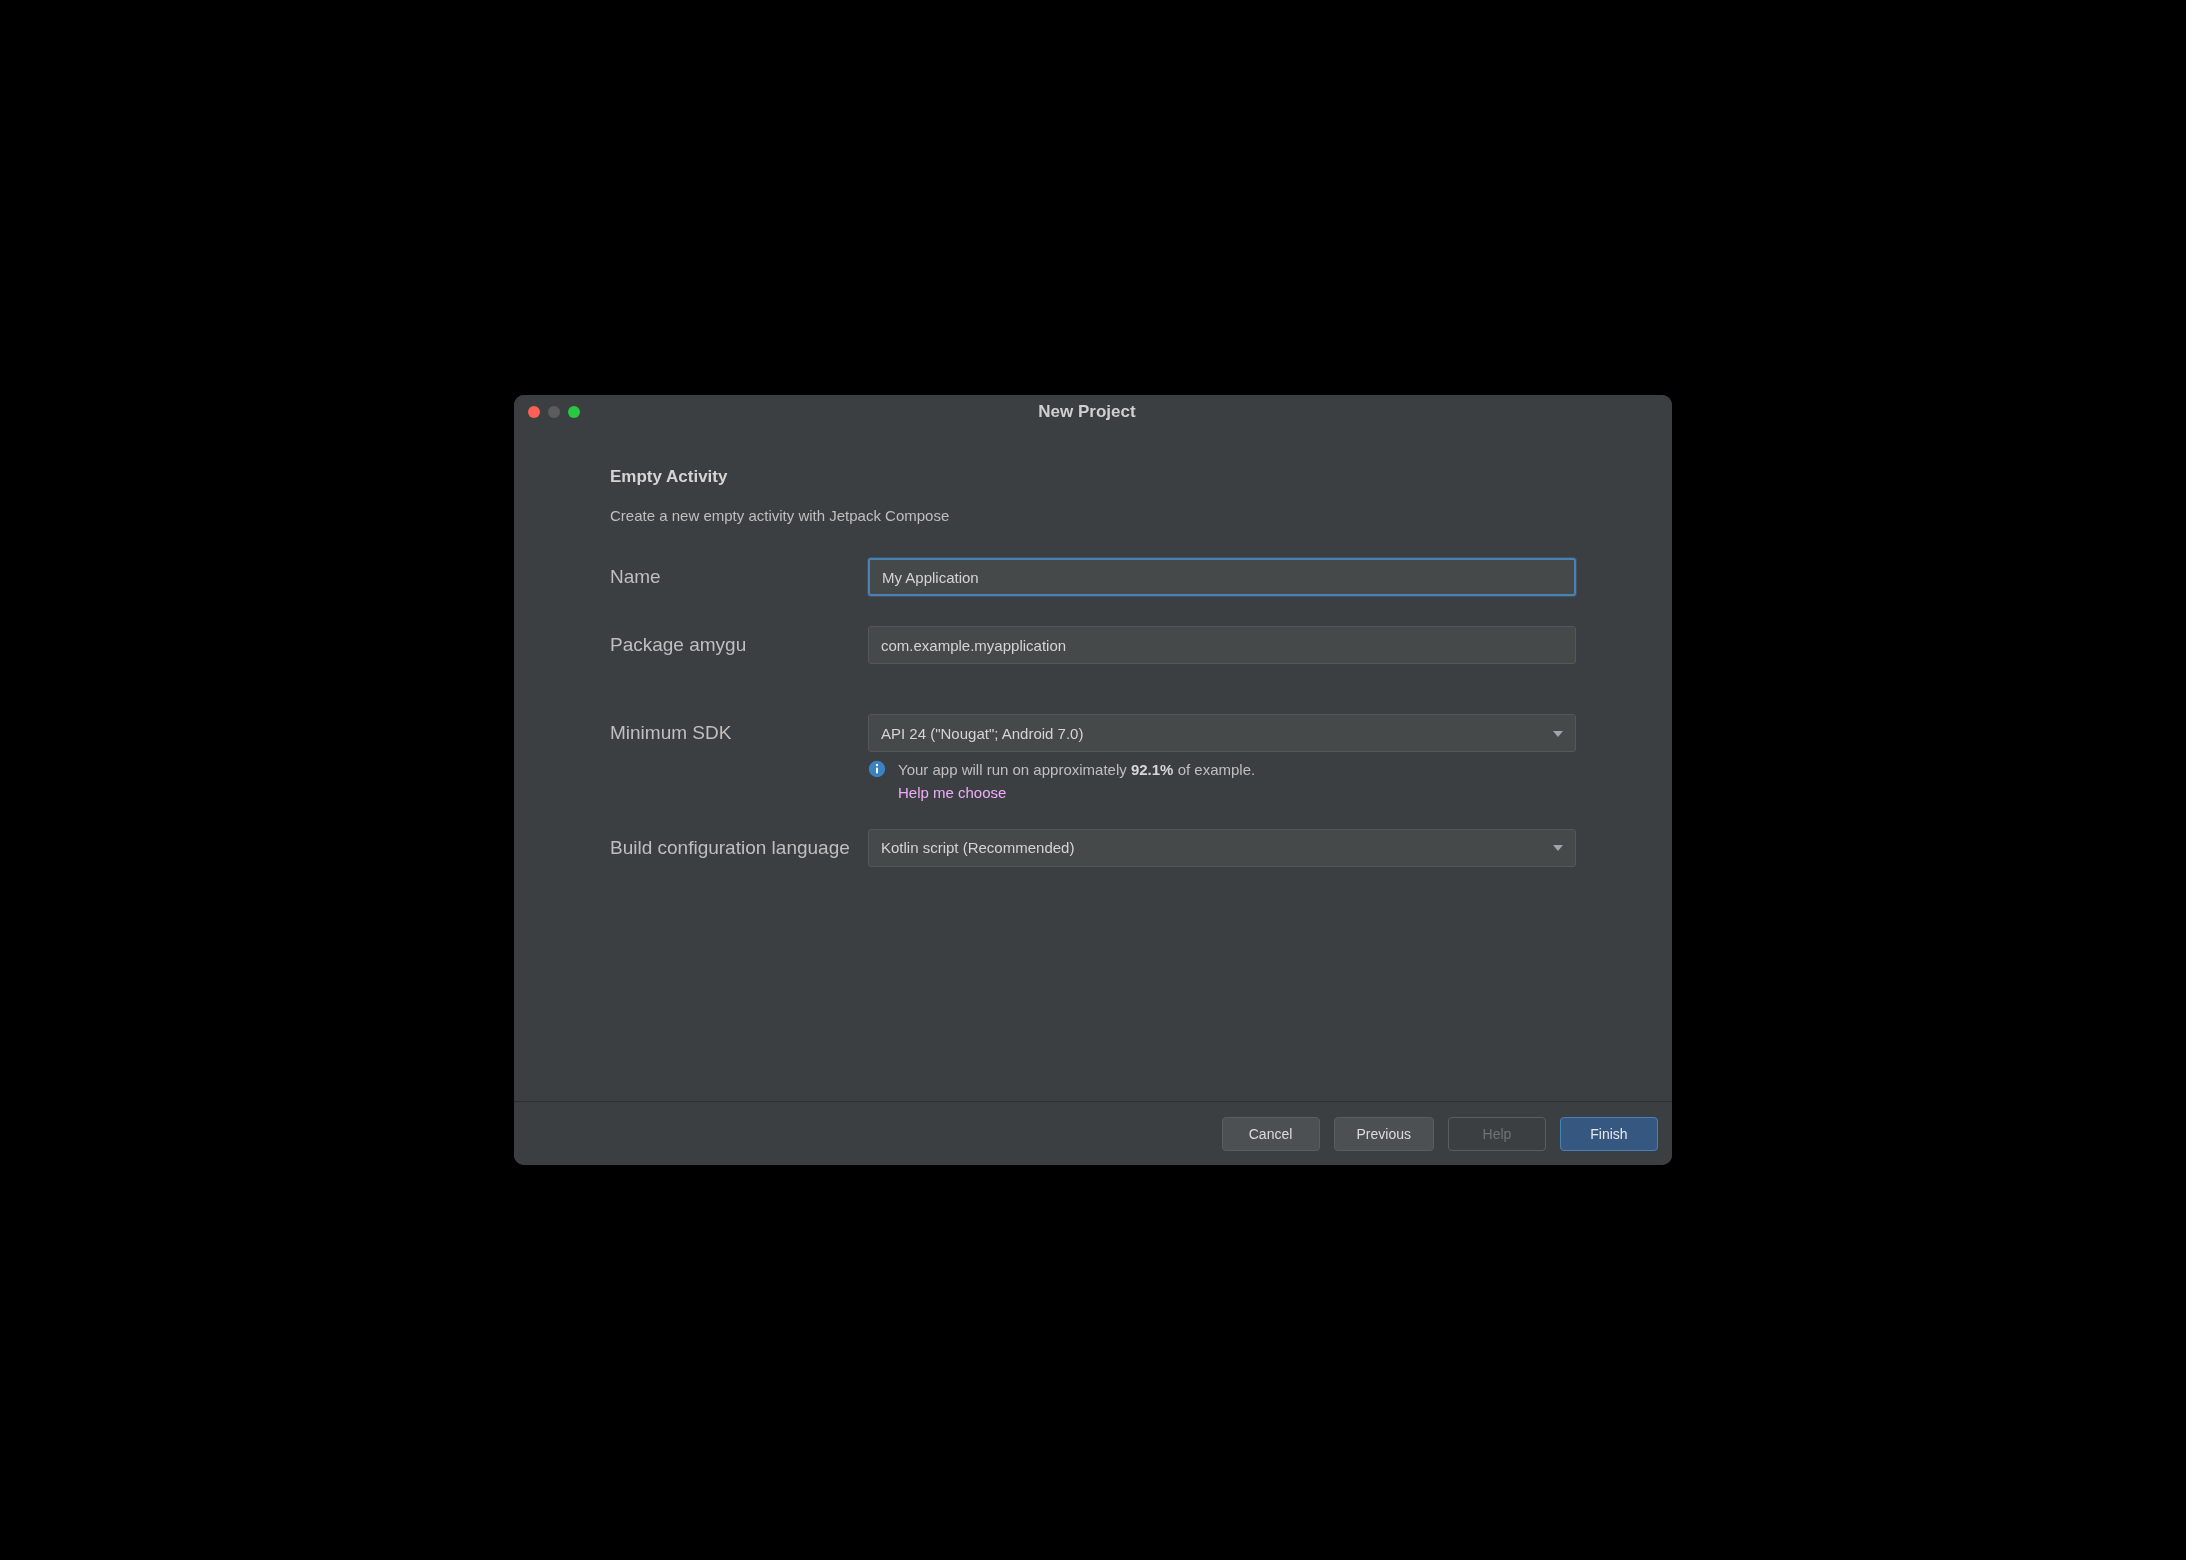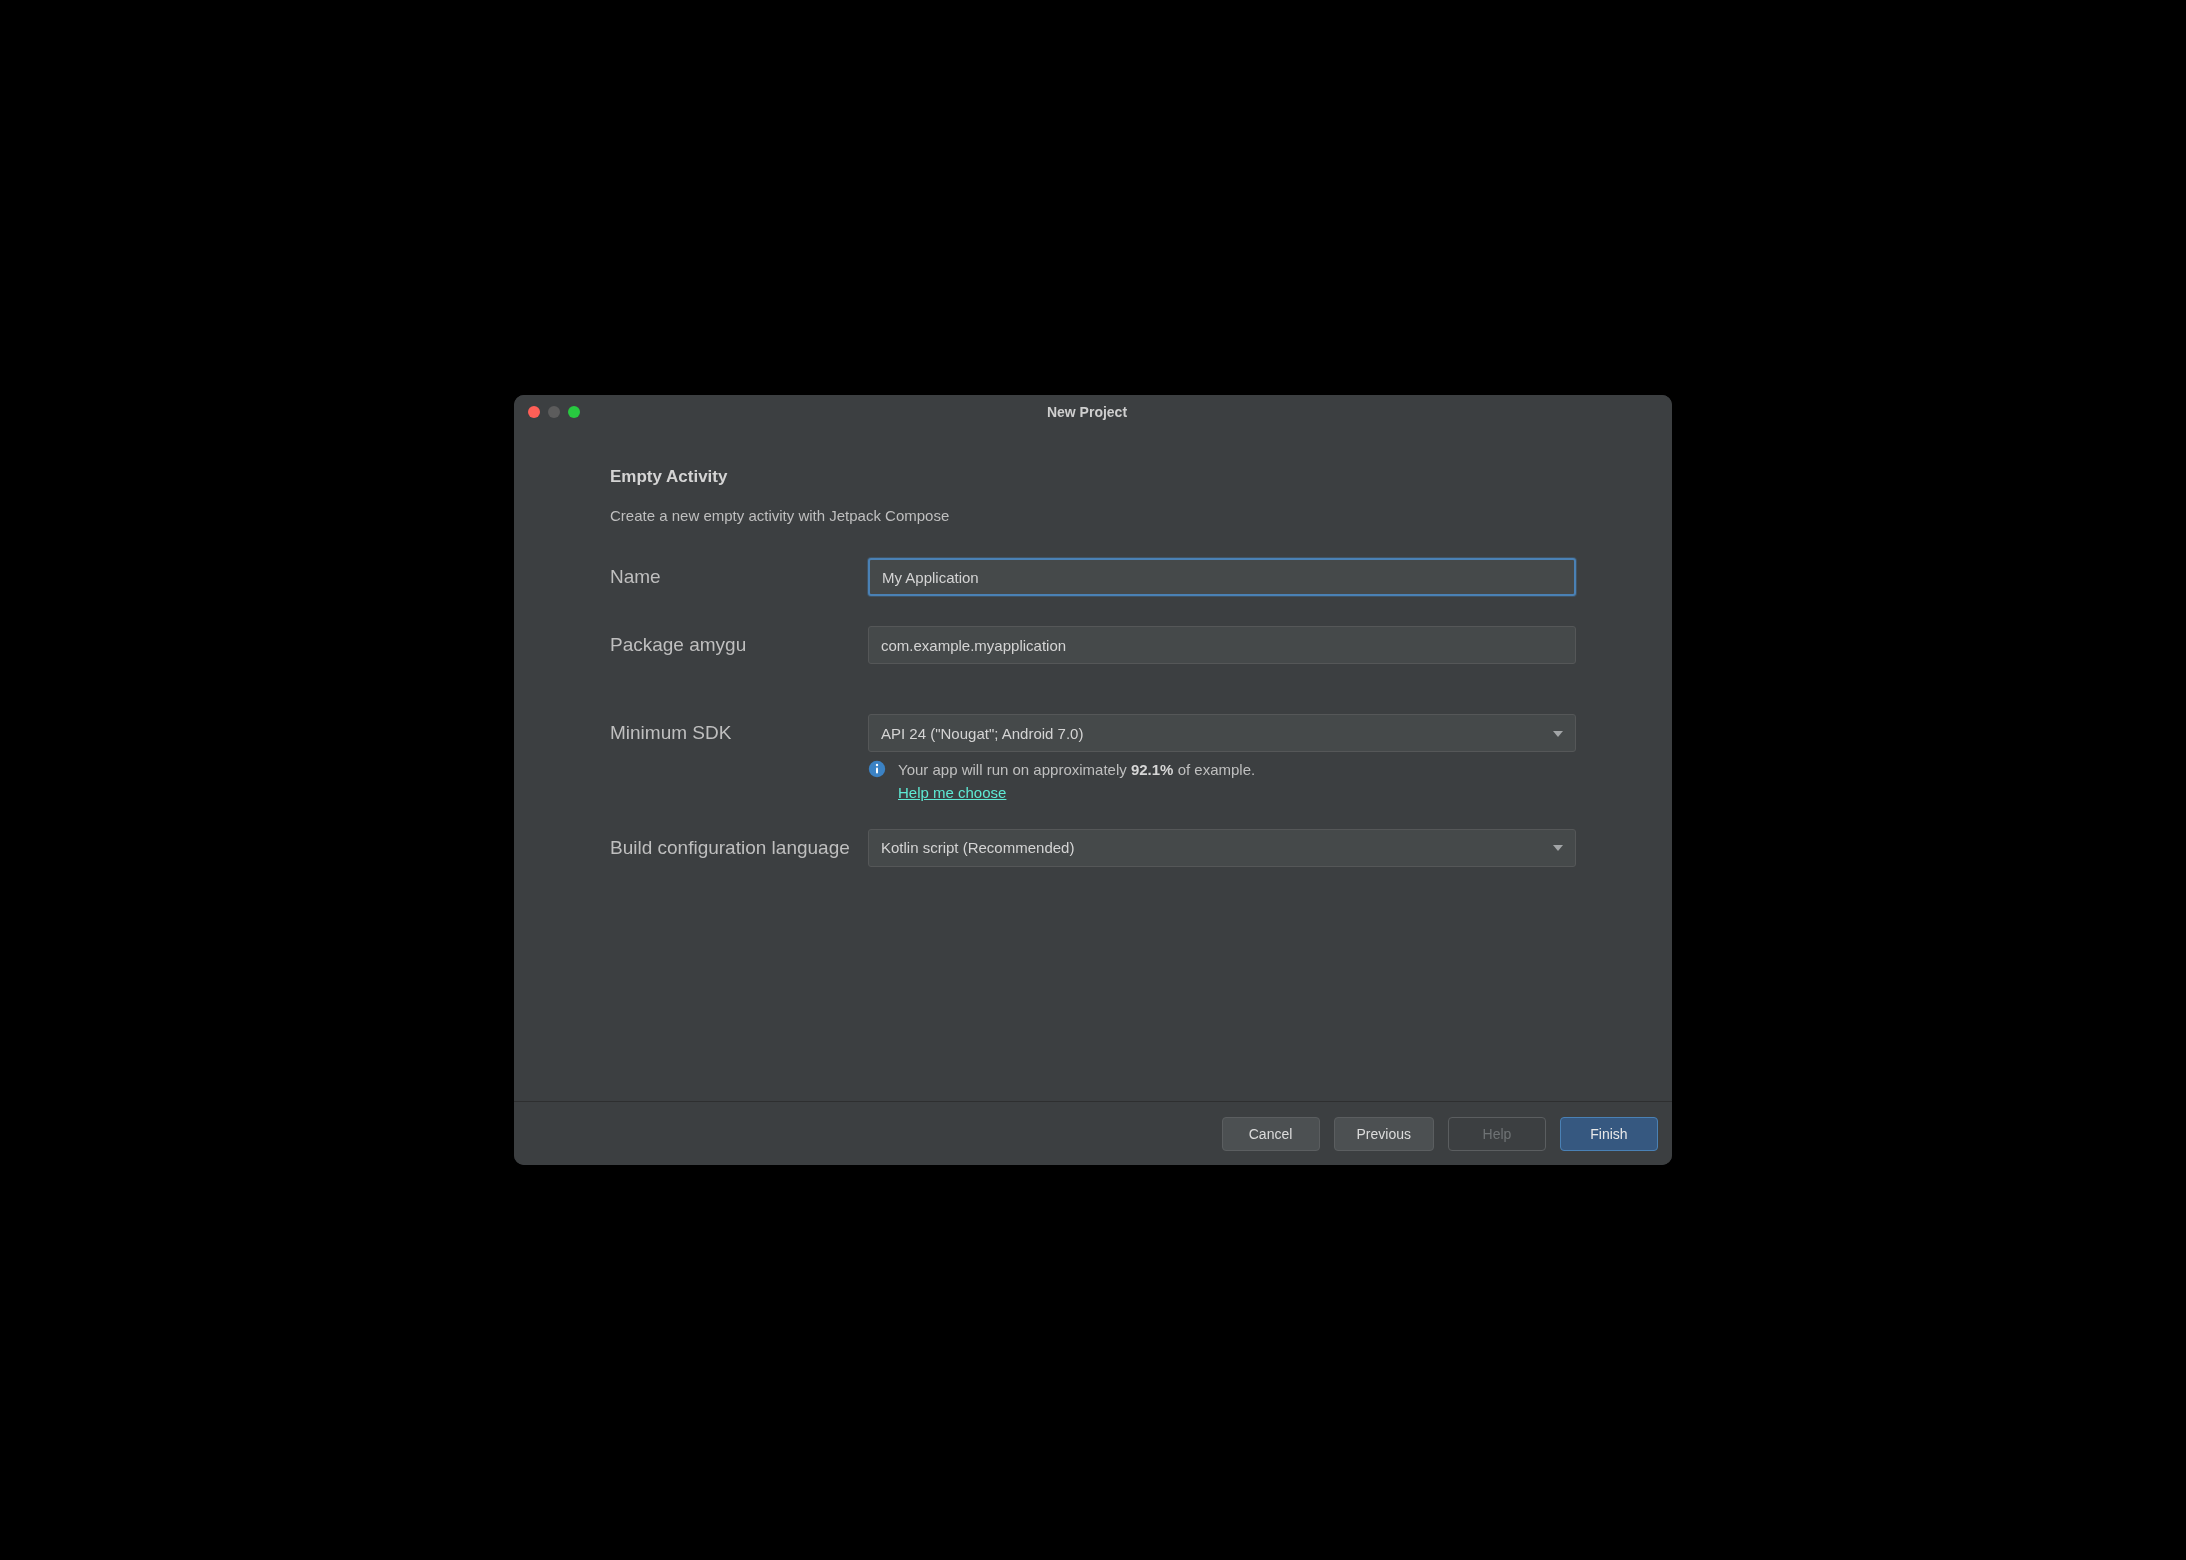--- a/index.html
+++ b/index.html
@@ -41,21 +41,21 @@
       border-radius: 50%;
     }
     .tl.close { background: #ff5f57; }
     .tl.min   { background: #5c5c5c; }
     .tl.max   { background: #28c940; }
     .titlebar-title {
       position: absolute;
       left: 0; right: 12px;
       text-align: center;
       color: #cfcfcf;
-      font-size: 14px;
+      font-size: 17px;
       font-weight: 600;
       pointer-events: none;
     }
     .content {
       flex: 1;
       padding: 38px 96px 0 96px;
       color: #bbbbbb;
       overflow: auto;
     }
     .heading {
@@ -144,24 +144,23 @@
       margin-top: 2px;
       flex-shrink: 0;
     }
     .info-text {
       font-size: 15px;
       color: #bfbfbf;
       line-height: 1.55;
     }
     .info-text b { font-weight: 700; color: #d6d6d6; }
     .info-link {
-      color: #5eead4;
-      font-size: 15px;
-      cursor: pointer;
-      text-decoration: underline;
+      color: #f0abfc;
+      font-size: 15px;
+      cursor: pointer;
     }
     .spacer-gap { height: 20px; }
     .footer {
       height: 64px;
       border-top: 1px solid #2e2f30;
       display: flex;
       align-items: center;
       justify-content: flex-end;
       padding: 0 14px;
       gap: 14px;

